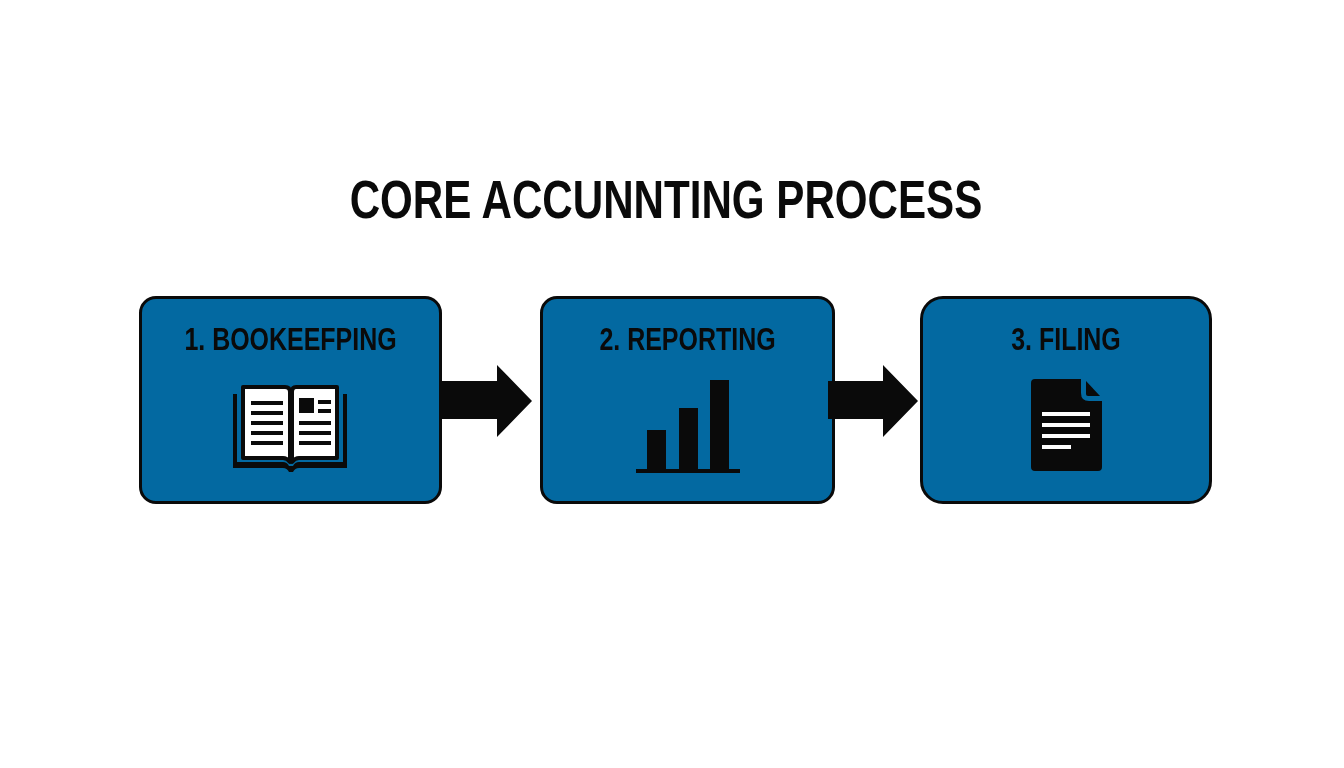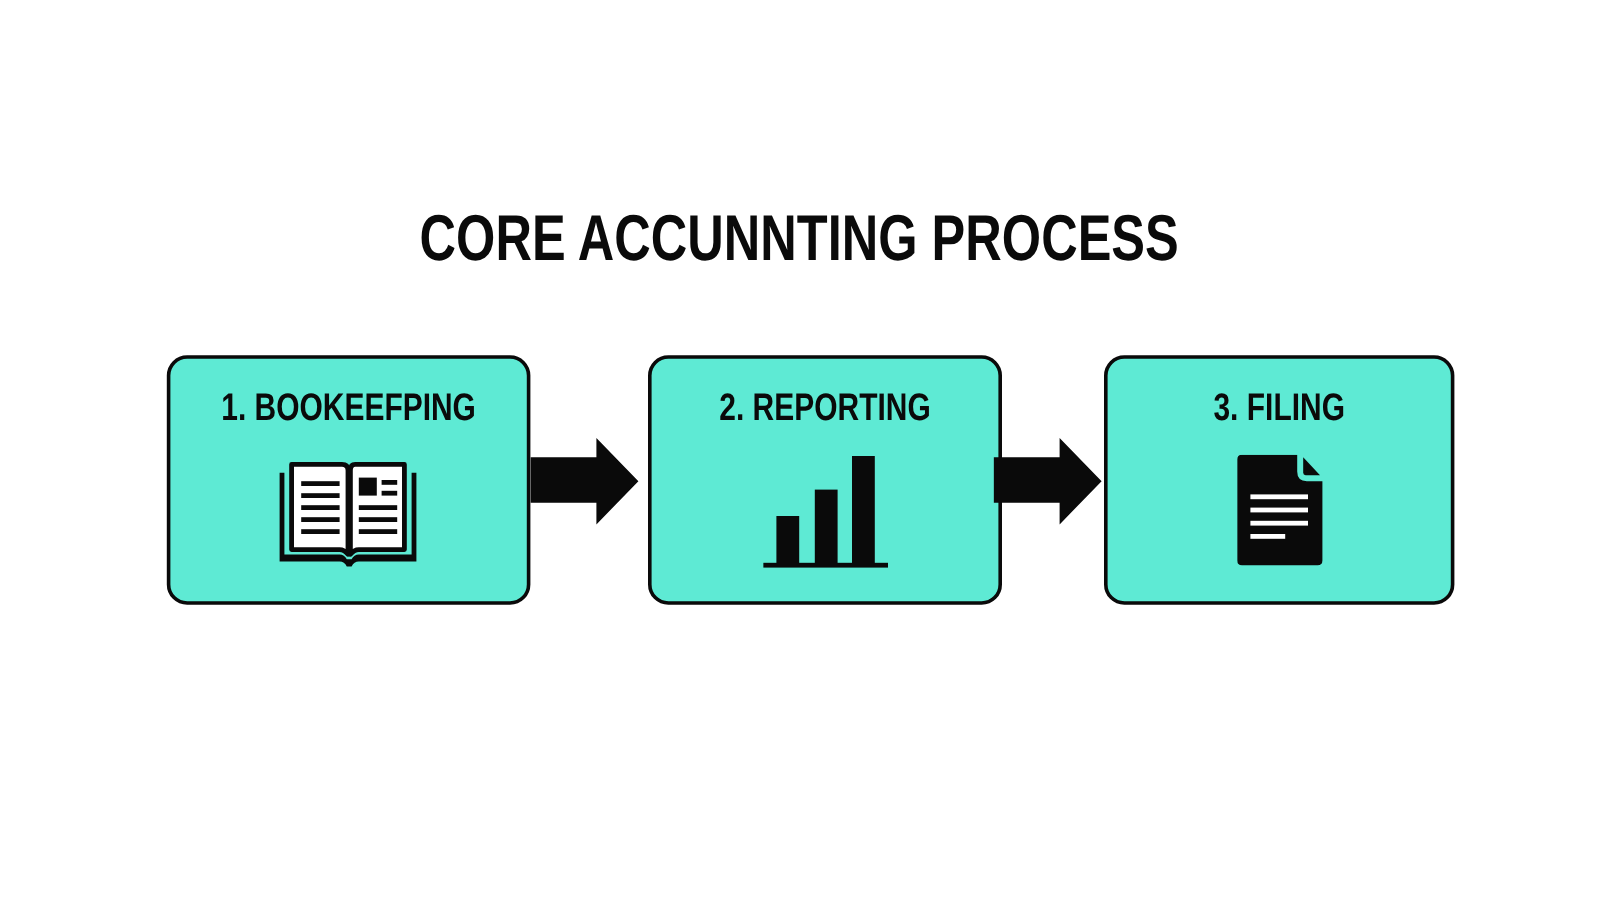--- a/index.html
+++ b/index.html
@@ -31,21 +31,21 @@
       color: #0a0a0a;
       white-space: nowrap;
     }
     .step-box {
       position: absolute;
       top: 296px;
       height: 208px;
       box-sizing: border-box;
       border: 3px solid #0a0a0a;
       border-radius: 17px;
-      background: #5eead4;
+      background: #0369a1;
     }
     .step-label {
       position: absolute;
       left: 0;
       right: 0;
       top: 20px;
       text-align: center;
       font-family: "Liberation Sans", sans-serif;
       font-weight: bold;
       font-size: 32px;
@@ -107,21 +107,21 @@
       <rect x="43" y="28" width="19" height="64" fill="#0a0a0a"></rect>
       <rect x="74" y="0" width="19" height="92" fill="#0a0a0a"></rect>
       <rect x="0" y="89" width="104" height="4" fill="#0a0a0a"></rect>
     </svg>
   </div>
 
   <svg class="arrow" style="left:828px;" viewBox="0 0 92 74">
     <path d="M0 17 L55 17 L55 1 L90 37 L55 73 L55 55 L0 55 Z" fill="#0a0a0a"></path>
   </svg>
 
-  <div class="step-box" style="left:920px; width:292px;">
+  <div class="step-box" style="left:920px; width:292px;border-radius:23px;">
     <div class="step-label">3. FILING</div>
     <svg class="step-icon" style="left:108px; top:80px;" width="74" height="94" viewBox="0 0 74 94">
 
       <path d="M4 0 L50 0 L50 14 Q50 22 58 22 L71 22 L71 88 Q71 92 67 92 L4 92 Q0 92 0 88 L0 4 Q0 0 4 0 Z" fill="#0a0a0a"></path>
 
       <path d="M55 2 L69 17 L57 17 Q55 17 55 15 Z" fill="#0a0a0a"></path>
 
       <rect x="11" y="33" width="48" height="4" fill="#ffffff"></rect>
       <rect x="11" y="44" width="48" height="4" fill="#ffffff"></rect>
       <rect x="11" y="55" width="48" height="4" fill="#ffffff"></rect>

